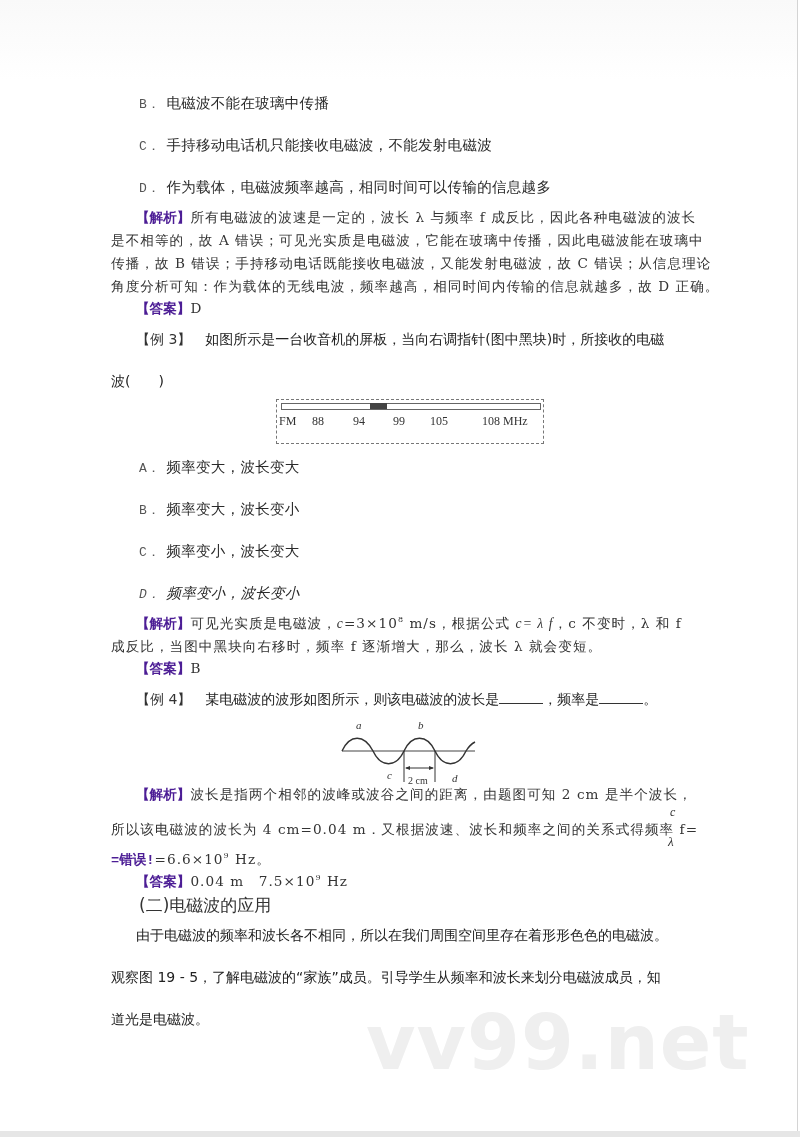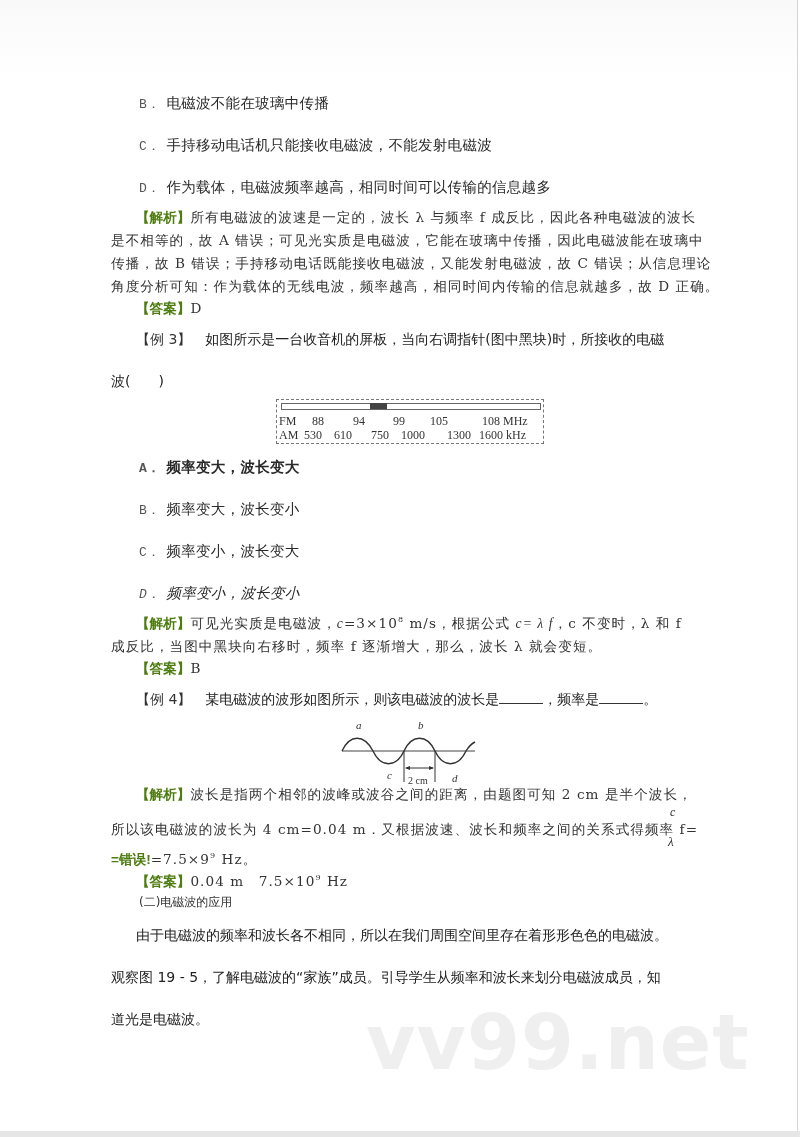--- a/index.html
+++ b/index.html
@@ -12,21 +12,21 @@
   .page-bg-strip { position: absolute; left: 0; top: 1131px; width: 800px; height: 6px; background: #e6e6e6; }
   .page-edge-right { position: absolute; left: 797px; top: 0; width: 1px; height: 1132px; background: #d4d4d4; }
   .page-edge-bottom { position: absolute; left: 0; top: 1131px; width: 798px; height: 1px; background: #cfcfcf; }
   .top-shade { position: absolute; left: 0; top: 0; width: 797px; height: 80px;
     background: linear-gradient(#f9f9f9, #ffffff); }
 
   .line { position: absolute; white-space: nowrap; }
   .opt { font-size: 14.5px; color: #2a2a2a; letter-spacing: 0.3px; }
   .opt .letter { font-family: "Liberation Mono", "DejaVu Sans Mono", monospace; color: #555; font-size: 13px; margin-right: 6px; }
   .serif { font-family: "DejaVu Serif", "Liberation Serif", serif; font-size: 13.6px; color: #333; letter-spacing: 1.05px; }
-  .tag { font-family: Liberation Sans, sans-serif; font-weight: bold; color: #4d7c0f; letter-spacing: 0; }
+  .tag { font-family: Liberation Mono, monospace; font-weight: bold; color: #4c1d95; letter-spacing: 0; }
   .ital { font-style: italic; font-family: "Liberation Serif", serif; }
   .q { font-size: 14px; color: #222; }
   .q .tagq { color: #333; margin-right: 14px; }
   sup { font-size: 8px; vertical-align: 6px; }
 
   
   .dial { position: absolute; left: 276px; top: 399px; width: 268px; height: 45px;
     border: 1px dashed #777; box-sizing: border-box; }
   .dial .bar { position: absolute; left: 4px; top: 3px; width: 258px; height: 5px; border: 1px solid #666; background: #fff; }
   .dial .marker { position: absolute; left: 93px; top: 3px; width: 17px; height: 6px; background: #444; }
@@ -78,32 +78,23 @@
   <div class="bar"></div>
   <div class="marker"></div>
   <div class="row row-fm">
     <span style="left:0px;">FM</span>
     <span style="left:33px;">88</span>
     <span style="left:74px;">94</span>
     <span style="left:114px;">99</span>
     <span style="left:151px;">105</span>
     <span style="left:203px;">108 MHz</span>
   </div>
-  <div class="row row-am">
-    <span style="left:0px;">AM</span>
-    <span style="left:25px;">530</span>
-    <span style="left:55px;">610</span>
-    <span style="left:92px;">750</span>
-    <span style="left:122px;">1000</span>
-    <span style="left:168px;">1300</span>
-    <span style="left:200px;">1600 kHz</span>
-  </div>
 </div>
 
-<div class="line opt" style="left:139px; top:458px;font-weight:bold;">
+<div class="line opt" style="left:139px; top:458px;">
   <span class="letter">A．</span><span>频率变大，波长变大</span>
 </div>
 <div class="line opt" style="left:139px; top:500px;">
   <span class="letter">B．</span><span>频率变大，波长变小</span>
 </div>
 <div class="line opt" style="left:139px; top:542px;">
   <span class="letter">C．</span><span>频率变小，波长变大</span>
 </div>
 <div class="line opt" style="left:139px; top:584px;font-style:italic;">
   <span class="letter">D．</span><span>频率变小，波长变小</span>
@@ -136,25 +127,25 @@
   <text x="73" y="66" font-family="Liberation Serif, serif" font-size="10" fill="#333">2 cm</text>
 </svg>
 
 <div class="line serif" style="left:136px; top:786px;">
   <span class="tag">【解析】</span><span>波长是指两个相邻的波峰或波谷之间的距离，由题图可知 2 cm 是半个波长，</span>
 </div>
 <div class="line serif" style="left:111px; top:821px;">所以该电磁波的波长为 4 cm=0.04 m．又根据波速、波长和频率之间的关系式得频率 f=</div>
 <div class="line serif ital" style="left:670px; top:805px; font-size:12px;">c</div>
 <div class="line serif ital" style="left:668px; top:834px; font-size:13px;">λ</div>
 <div class="line serif" style="left:111px; top:851px;">
-  <span class="tag">=错误!</span><span>=7.5×9</span><sup>9</sup><span> Hz。</span>
+  <span class="tag">=错误!</span><span>=6.6×10</span><sup>9</sup><span> Hz。</span>
 </div>
 <div class="line serif" style="left:136px; top:873px;">
   <span class="tag">【答案】</span><span>0.04 m　7.5×10</span><sup>9</sup><span> Hz</span>
 </div>
 
-<div class="line" style="left:139px; top:894px; font-size:12px; color:#333;">(二)电磁波的应用</div>
+<div class="line" style="left:139px; top:894px; font-size:17px; color:#333;">(二)电磁波的应用</div>
 
 <div class="line q" style="left:136px; top:927px;">由于电磁波的频率和波长各不相同，所以在我们周围空间里存在着形形色色的电磁波。</div>
 <div class="line q" style="left:111px; top:969px;">观察图 19 - 5，了解电磁波的“家族”成员。引导学生从频率和波长来划分电磁波成员，知</div>
 <div class="line q" style="left:111px; top:1011px;">道光是电磁波。</div>
 
 <div class="watermark">vv99.net</div>
 
 </body></html>

